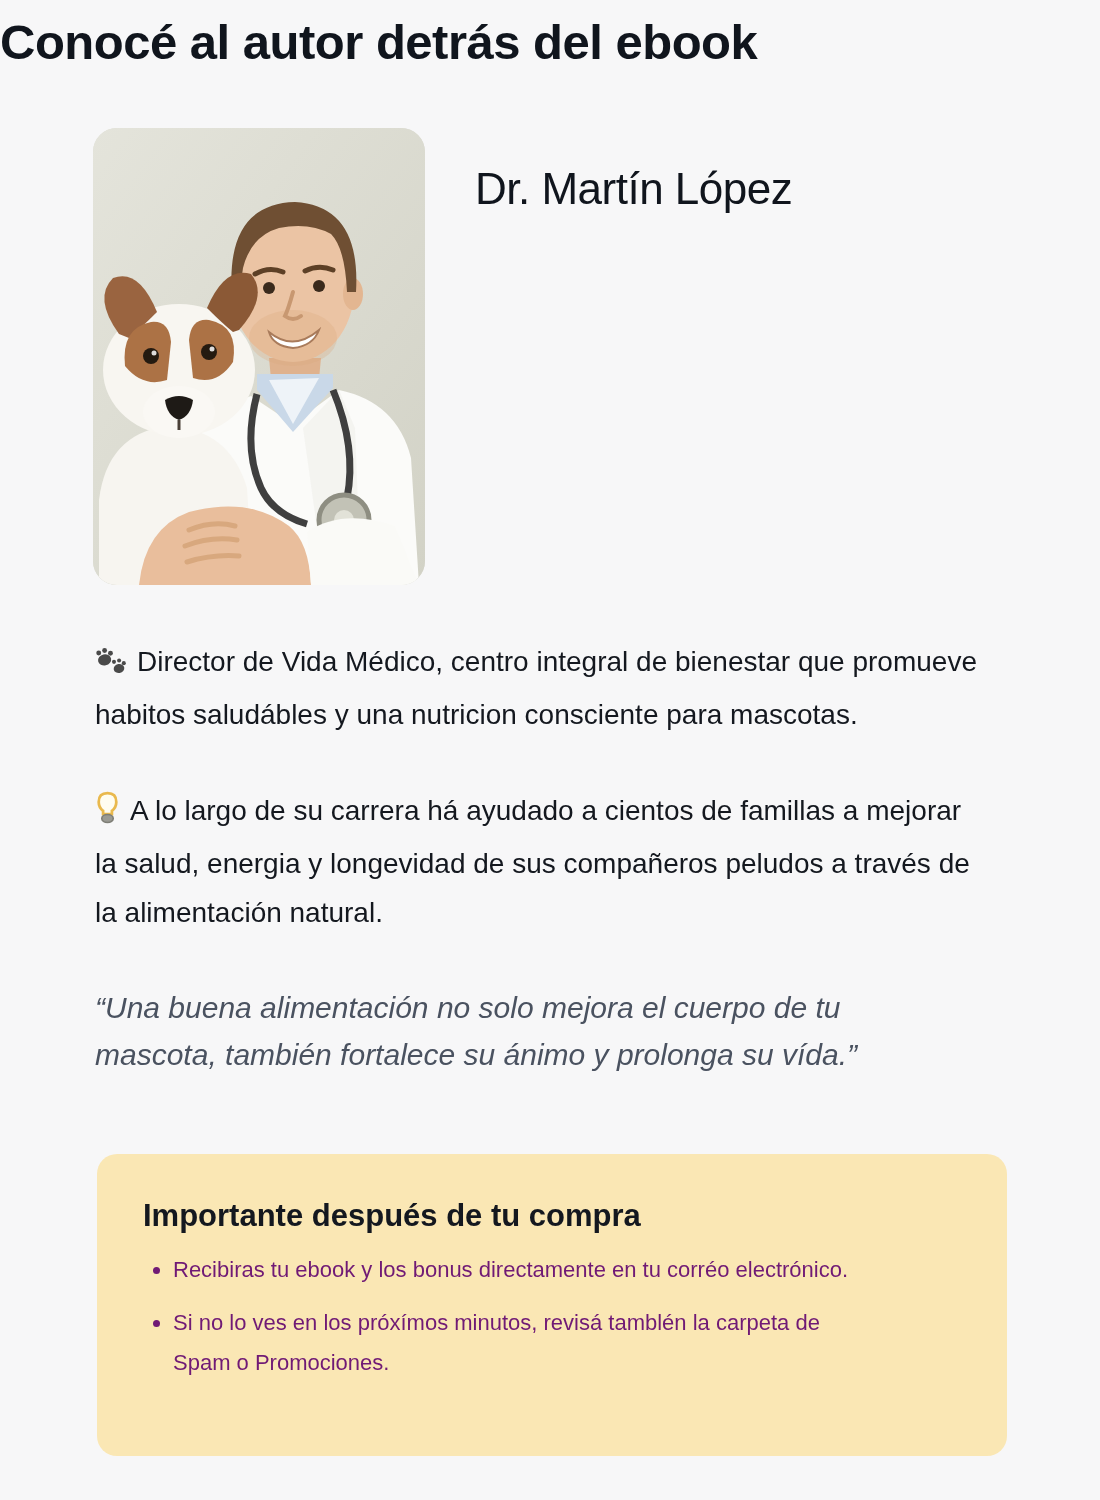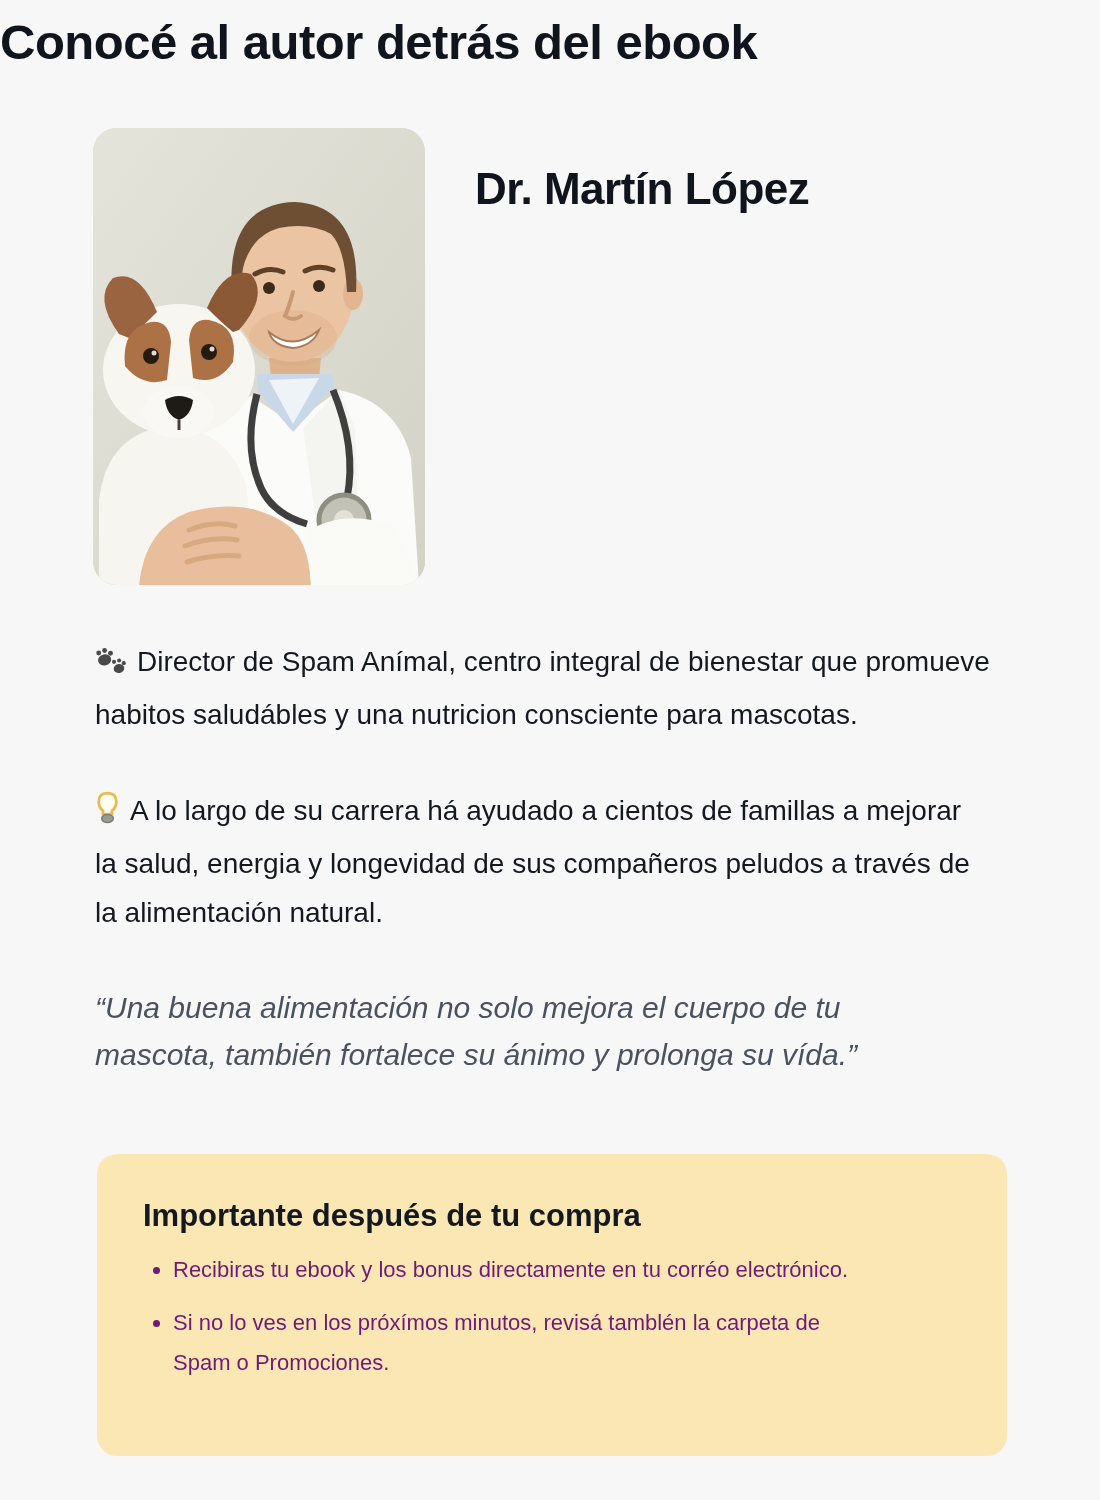--- a/index.html
+++ b/index.html
@@ -27,21 +27,21 @@
     width:332px;
     height:457px;
     border-radius:24px;
     overflow:hidden;
     background:#DCDCD2;
   }
   .photo-card svg { display:block; width:100%; height:100%; }
   .author-info { width:552px; padding-top:36px; }
   .author-name {
     font-size:44px;
-    font-weight:700;
+    font-weight:400;
     color:#10151D;
     margin-bottom:24px;
     letter-spacing:-0.5px;
   }
   .author-subtitle {
     font-size:28px;
     line-height:1.62;
     color:#414B59;
     margin-bottom:42px;
   }
@@ -171,21 +171,21 @@
         <g fill="#4A4A4A">
           <ellipse cx="9" cy="12" rx="6.2" ry="5.2" transform="rotate(-12 9 12)"></ellipse>
           <circle cx="3.5" cy="5.5" r="2.3"></circle>
           <circle cx="9" cy="3.2" r="2.3"></circle>
           <circle cx="14.5" cy="5.8" r="2.3"></circle>
           <ellipse cx="22.5" cy="20" rx="5" ry="4.2" transform="rotate(-10 22.5 20)"></ellipse>
           <circle cx="17.8" cy="13.8" r="1.9"></circle>
           <circle cx="22.6" cy="12.6" r="1.9"></circle>
           <circle cx="27" cy="15" r="1.9"></circle>
         </g>
-      </svg></span><span>Director de Spam Anímal, centro integral de bienestar que promueve habitos saludábles y una nutricion consciente para mascotas.</span></p>
+      </svg></span><span>Director de Vida Médico, centro integral de bienestar que promueve habitos saludábles y una nutricion consciente para mascotas.</span></p>
 
 <p class="body-par career"><span class="icon-inline"><svg width="25" height="33" viewBox="0 0 22 30">
         <path d="M11,2 Q19,2 19,10 Q19,15 15,18 L15,21 L7,21 L7,18 Q3,15 3,10 Q3,2 11,2 Z" fill="#FFFDF0" stroke="#E9B94E" stroke-width="2.5"></path>
         <ellipse cx="11" cy="25" rx="5.2" ry="3.6" fill="#9A9A93" stroke="#7E7E76" stroke-width="1.5"></ellipse>
       </svg></span><span>A lo largo de su carrera há ayudado a cientos de famillas a mejorar la salud, energia y longevidad de sus compañeros peludos a través de la alimentación natural.</span></p>
 
 <p class="quote">“Una buena alimentación no solo mejora el cuerpo de tu mascota, también fortalece su ánimo y prolonga su vída.”</p>
 
 <div class="notice-box">
   <h3 class="notice-title">Importante después de tu compra</h3>

